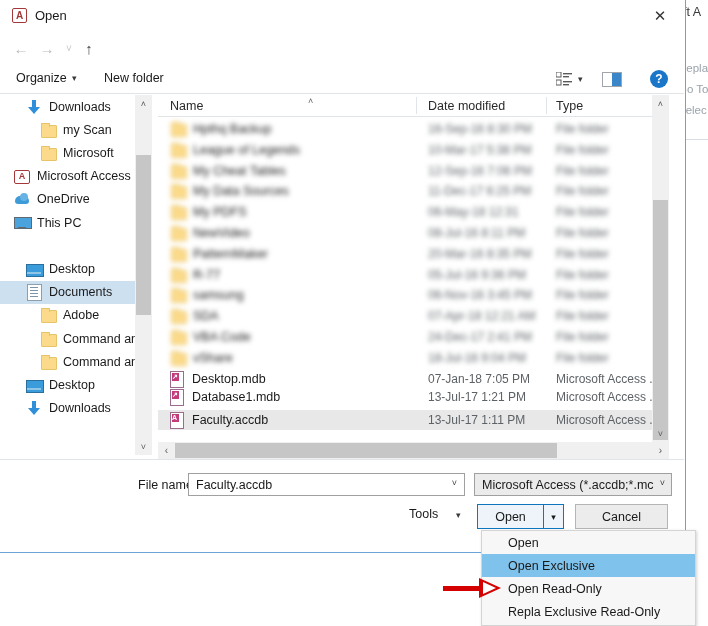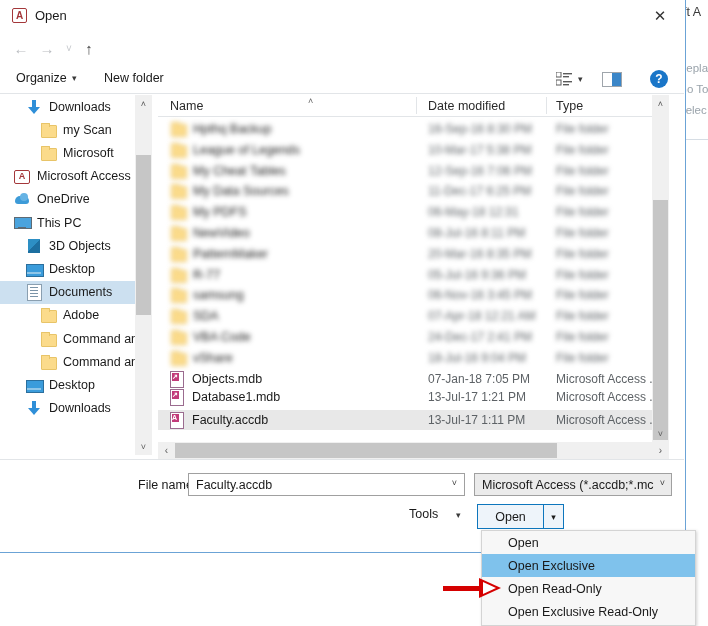--- a/index.html
+++ b/index.html
@@ -361,24 +361,20 @@
           <span class="tree-label">Microsoft Access</span>
         </div>
         <div class="tree-item" style="top: 92.8px; padding-left: 14px;">
           <span class="ic ic-onedrive"></span>
           <span class="tree-label">OneDrive</span>
         </div>
         <div class="tree-item" style="top: 116px; padding-left: 14px;">
           <span class="ic ic-pc"></span>
           <span class="tree-label">This PC</span>
         </div>
-        <div class="tree-item" style="top: 139.2px; padding-left: 26px;">
-          <span class="ic ic-3d"></span>
-          <span class="tree-label">3D Objects</span>
-        </div>
         <div class="tree-item" style="top: 162.4px; padding-left: 26px;">
           <span class="ic ic-desktop"></span>
           <span class="tree-label">Desktop</span>
         </div>
         <div class="tree-item sel" style="top: 185.6px; padding-left: 26px;">
           <span class="ic ic-doc"></span>
           <span class="tree-label">Documents</span>
         </div>
         <div class="tree-item" style="top: 208.8px; padding-left: 40px;">
           <span class="ic ic-folder"></span>
@@ -486,21 +482,21 @@
           <div class="frow blur" style="top: 252.8px;">
             <span class="ic ic-folder" style="margin: 0px 7px 0px 12px;"></span>
             <span class="fname">vShare</span>
             <span class="fdate">18-Jul-16 9:04 PM</span>
             <span class="ftype">File folder</span>
           </div>
           <div class="frow" style="top: 273.6px;">
             <span class="fic-mdb">
               <span class="fic-lbl">↗</span>
             </span>
-            <span class="fname">Objects.mdb</span>
+            <span class="fname">Desktop.mdb</span>
             <span class="fdate">07-Jan-18 7:05 PM</span>
             <span class="ftype">Microsoft Access ...</span>
           </div>
           <div class="frow" style="top: 292px;">
             <span class="fic-mdb">
               <span class="fic-lbl">↗</span>
             </span>
             <span class="fname">Database1.mdb</span>
             <span class="fdate">13-Jul-17 1:21 PM</span>
             <span class="ftype">Microsoft Access ...</span>
@@ -538,28 +534,29 @@
         <span class="ft-caret">˅</span>
       </div>
 
       <div class="tools-btn">Tools</div>
       <div class="tools-caret">▾</div>
 
       <div class="open-split">
         <div class="open-main">Open</div>
         <div class="open-arrow">▾</div>
       </div>
+      <div class="cancel-btn">Cancel</div>
     </div>
   </div>
 
   <div class="menu" id="openmenu">
       <div class="menu-item">Open</div>
       <div class="menu-item hl">Open Exclusive</div>
       <div class="menu-item">Open Read-Only</div>
-      <div class="menu-item">Open Exclusive Read-Only</div>
+      <div class="menu-item">Repla Exclusive Read-Only</div>
     </div>
 
   <div class="arrow">
     <div class="arrow-shaft"></div>
     <div class="arrow-head"></div>
     <div class="arrow-head-in"></div>
   </div>
 
 </div>
 

